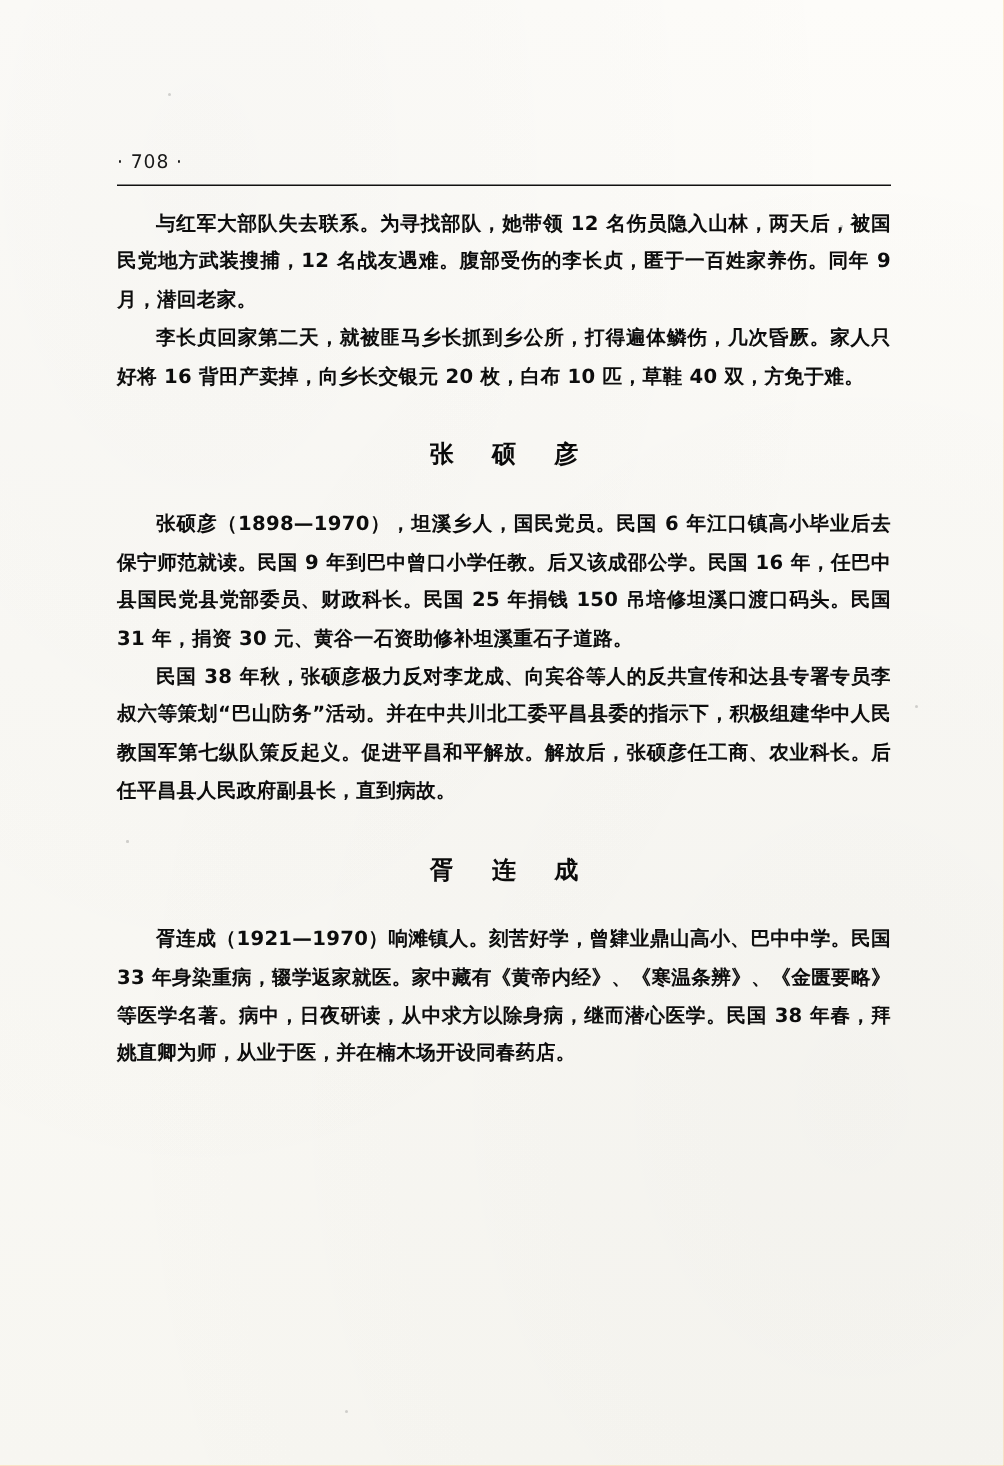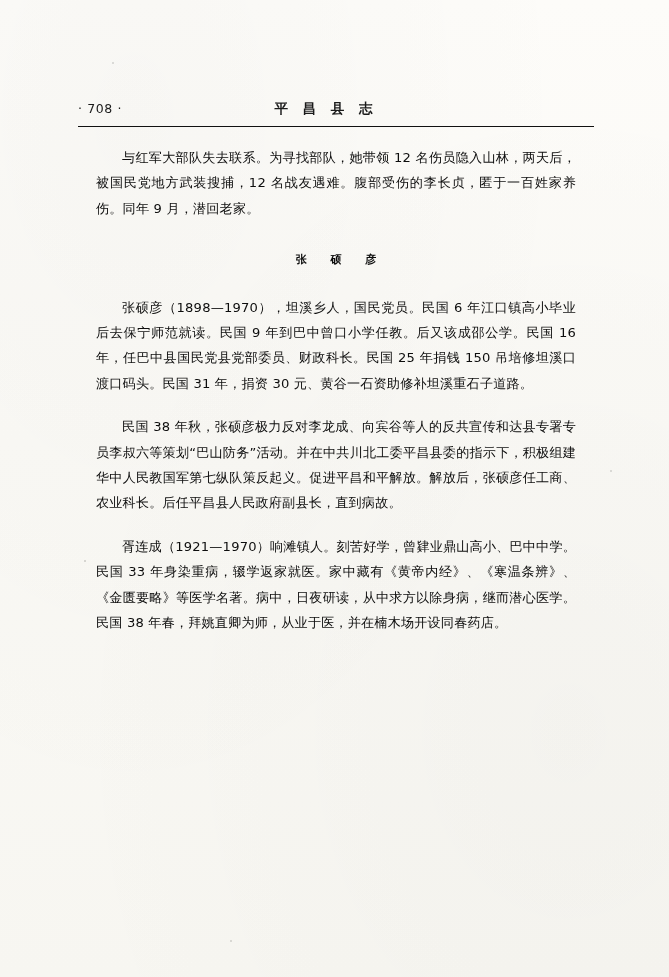--- a/index.html
+++ b/index.html
@@ -68,26 +68,27 @@
   }
   .body-text {
     font-size: 13.1px;
     line-height: 25.4px;
     text-align: justify;
     text-justify: inter-ideograph;
     letter-spacing: 0.2px;
     color: #0d0d0d;
   }
   p.para {
-    margin: 18px;
+    margin: 0;
     text-indent: 26px;
+    font-weight: bold;
   }
   .section-title {
     text-align: center;
-    font-size: 11px;
+    font-size: 16px;
     font-weight: bold;
     letter-spacing: 10px;
     margin: 26px 0 22px 0;
     padding-left: 10px;
     color: #0b0b0b;
   }
   
   .speck {
     position: absolute;
     background: rgba(0,0,0,0.16);
@@ -104,31 +105,32 @@
   <span class="speck" style="left:112px;top:62px;width:2px;height:2px;"></span>
   <span class="speck" style="left:560px;top:150px;width:1.5px;height:1.5px;"></span>
   <span class="speck" style="left:230px;top:940px;width:2px;height:2px;"></span>
   <span class="speck" style="left:84px;top:560px;width:1.5px;height:1.5px;"></span>
   <span class="speck" style="left:610px;top:470px;width:2px;height:2px;"></span>
 
   <div class="content">
 
     <div class="header-row">
       <div class="page-number">· 708 ·</div>
-      <div class="header-title">平 昌 县 志</div>
     </div>
     <div class="rule"></div>
 
     <div class="body-text">
 
       <p class="para">与红军大部队失去联系。为寻找部队，她带领 12 名伤员隐入山林，两天后，被国民党地方武装搜捕，12 名战友遇难。腹部受伤的李长贞，匿于一百姓家养伤。同年 9 月，潜回老家。</p>
+      <p class="para">李长贞回家第二天，就被匪马乡长抓到乡公所，打得遍体鳞伤，几次昏厥。家人只好将 16 背田产卖掉，向乡长交银元 20 枚，白布 10 匹，草鞋 40 双，方免于难。</p>
 
       <div class="section-title">张 硕 彦</div>
 
       <p class="para">张硕彦（1898—1970），坦溪乡人，国民党员。民国 6 年江口镇高小毕业后去保宁师范就读。民国 9 年到巴中曾口小学任教。后又该成邵公学。民国 16 年，任巴中县国民党县党部委员、财政科长。民国 25 年捐钱 150 吊培修坦溪口渡口码头。民国 31 年，捐资 30 元、黄谷一石资助修补坦溪重石子道路。</p>
       <p class="para">民国 38 年秋，张硕彦极力反对李龙成、向宾谷等人的反共宣传和达县专署专员李叔六等策划“巴山防务”活动。并在中共川北工委平昌县委的指示下，积极组建华中人民教国军第七纵队策反起义。促进平昌和平解放。解放后，张硕彦任工商、农业科长。后任平昌县人民政府副县长，直到病故。</p>
 
+      <div class="section-title">胥 连 成</div>
 
       <p class="para">胥连成（1921—1970）响滩镇人。刻苦好学，曾肄业鼎山高小、巴中中学。民国 33 年身染重病，辍学返家就医。家中藏有《黄帝内经》、《寒温条辨》、《金匮要略》等医学名著。病中，日夜研读，从中求方以除身病，继而潜心医学。民国 38 年春，拜姚直卿为师，从业于医，并在楠木场开设同春药店。</p>
 
     </div>
   </div>
 </div>
 
 </body></html>

